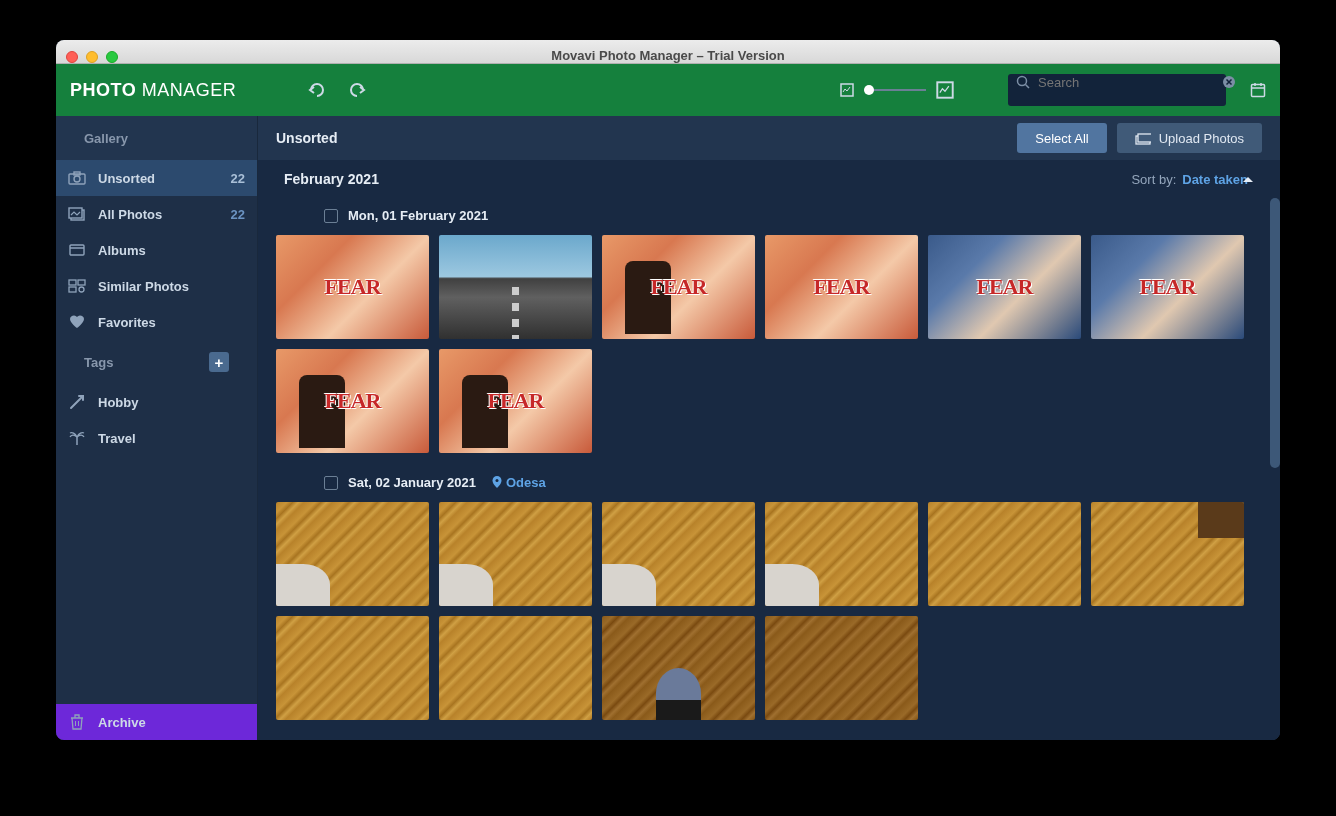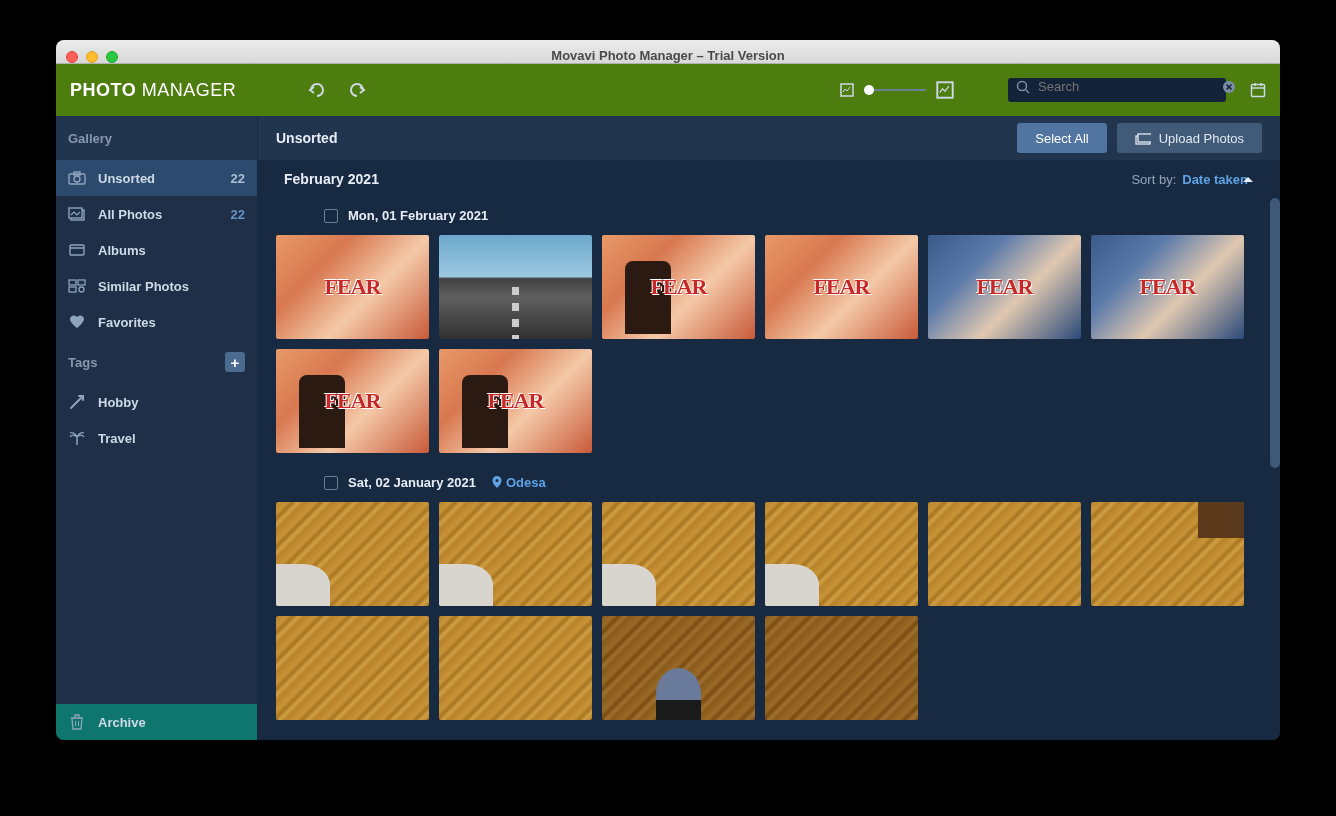--- a/index.html
+++ b/index.html
@@ -9,52 +9,52 @@
     
     .titlebar { height: 24px; background: linear-gradient(#ececec, #d8d8d8); display: flex; align-items: flex-end; position: relative; border-bottom: 1px solid #b0b0b0; }
     .traffic { display: flex; gap: 8px; margin-left: 10px; }
     .tl { width: 12px; height: 12px; border-radius: 50%; }
     .tl.red { background: #ff5f57; border: 0.5px solid #e0443e; }
     .tl.yellow { background: #ffbd2e; border: 0.5px solid #dea123; }
     .tl.green { background: #28c940; border: 0.5px solid #1aab29; }
     .titlebar .title { position: absolute; left: 0; right: 0; text-align: center; font-size: 13px; font-weight: 600; color: #4a4a4a; pointer-events: none; }
     
     
-    .toolbar { height: 52px; background: #4d7c0f; display: flex; align-items: center; padding: 0 14px; gap: 18px; }
+    .toolbar { height: 52px; background: #15803d; display: flex; align-items: center; padding: 0 14px; gap: 18px; }
     .logo { color: #fff; font-size: 18px; letter-spacing: 0.5px; }
     .logo b { font-weight: 800; }
     .logo span { font-weight: 300; }
     .tool-sep { width: 36px; }
     .tool-btn { color: #cdd9e6; cursor: pointer; display: flex; align-items: center; }
     .flex-spacer { flex: 1; }
     .zoom-group { display: flex; align-items: center; gap: 10px; color: #cdd9e6; }
     .zoom-track { width: 62px; height: 2px; background: #6b7f95; position: relative; }
     .zoom-knob { position: absolute; left: 0; top: -4px; width: 10px; height: 10px; border-radius: 50%; background: #fff; }
-    .search-box { display: flex; align-items: flex-end; background: #12233a; border-radius: 3px; height: 24px; padding: 8px 8px; width: 218px; gap: 8px; }
+    .search-box { display: flex; align-items: flex-start; background: #12233a; border-radius: 3px; height: 32px; padding: 1px 8px; width: 218px; gap: 8px; }
     .search-box input { flex: 1; background: transparent; border: none; outline: none; color: #cdd9e6; font-size: 13px; }
     .search-icn { color: #7b8ea5; }
     .clear-icn { color: #7b8ea5; cursor: pointer; }
     .cal-btn { color: #cdd9e6; cursor: pointer; margin-left: 6px; }
     
     
     .main { display: flex; height: 624px; background: #1e2f47; }
     
     
     .sidebar { width: 202px; background: #1e2f47; display: flex; flex-direction: column; border-right: 1px solid rgba(0,0,0,0.15); }
-    .side-header { height: 44px; display: flex; align-items: center; justify-content: space-between; padding: 0 12px; color: #8897ac; font-size: 13px; font-weight: 600; }
+    .side-header { height: 44px; display: flex; align-items: center; justify-content: space-between; padding: 0 28px; color: #8897ac; font-size: 13px; font-weight: 600; }
     .side-header.top { background: #22354f; }
     .add-tag { width: 20px; height: 20px; background: #4a6a8f; border-radius: 3px; display: flex; align-items: center; justify-content: center; color: #fff; font-size: 15px; cursor: pointer; }
     .side-item { height: 36px; display: flex; align-items: center; padding: 0 12px; gap: 12px; color: #cdd9e6; font-size: 13px; cursor: pointer; font-weight: 600; }
     .side-item.active { background: #2c4a6e; }
     .side-item .icn { width: 18px; display: flex; align-items: center; justify-content: center; color: #8fa3bb; }
     .side-item .lbl { flex: 1; }
     .side-item .cnt { color: #6b93c2; font-size: 13px; font-weight: 600; }
     .side-item.active .cnt { color: #a9bfd7; }
     .side-spacer { flex: 1; }
-    .side-item.archive { background: #0f766e; }
+    .side-item.archive { background: #6d28d9; }
     
     
     .content { flex: 1; display: flex; flex-direction: column; background: #182942; }
     .content-header { height: 44px; background: #22354f; display: flex; align-items: center; padding: 0 18px; gap: 10px; }
     .content-header .title { color: #e6edf5; font-size: 14px; font-weight: 600; flex: 1; }
     .btn { height: 30px; padding: 0 18px; border-radius: 3px; font-size: 13px; font-weight: 500; cursor: pointer; display: flex; align-items: center; gap: 8px; }
     .btn.primary { background: #5175a0; color: #fff; }
     .btn.secondary { background: #405a78; color: #e0e8f2; }
     
     .sort-row { height: 38px; display: flex; align-items: center; padding: 0 26px; }

